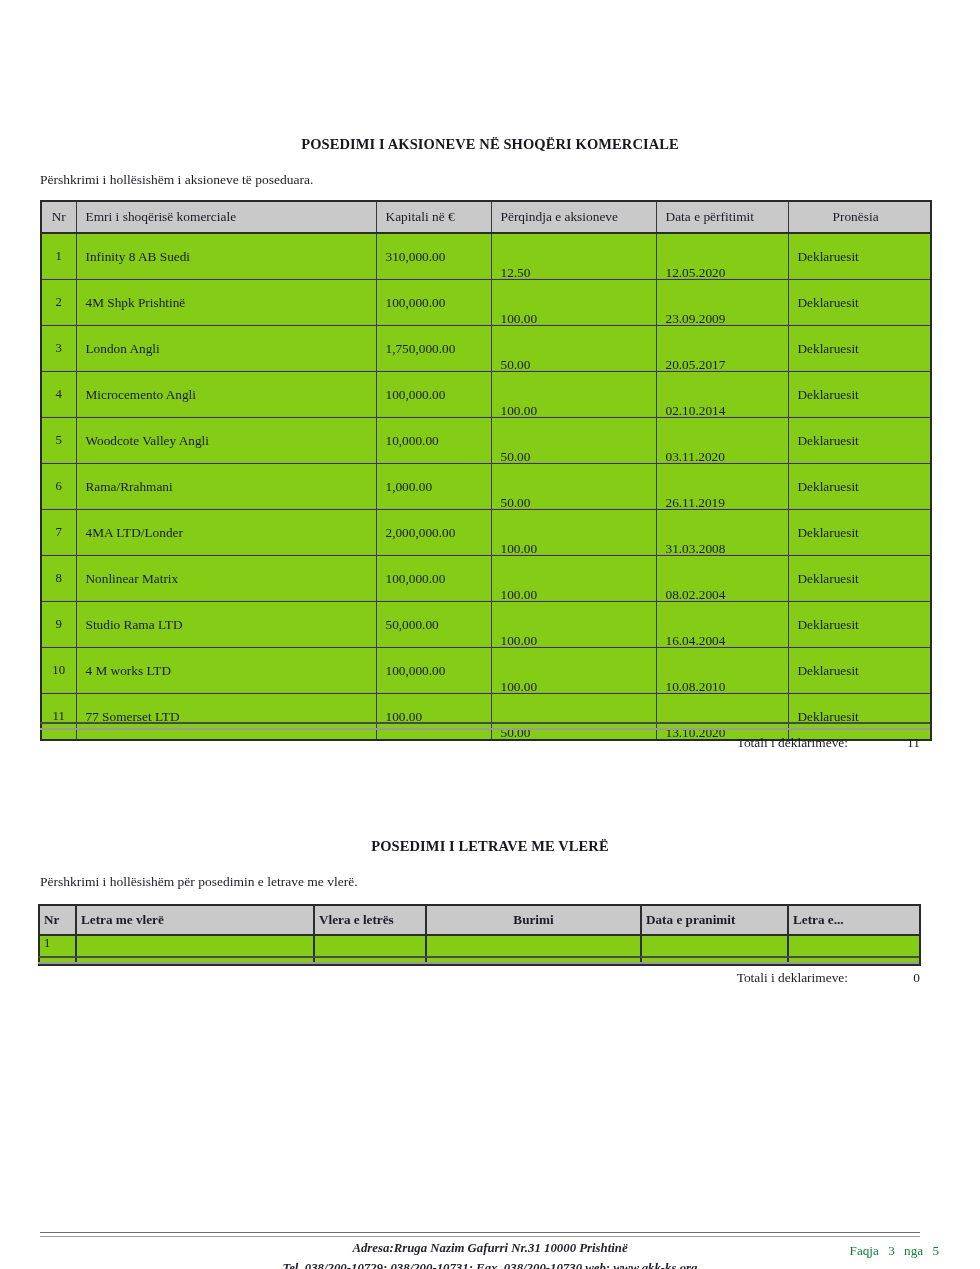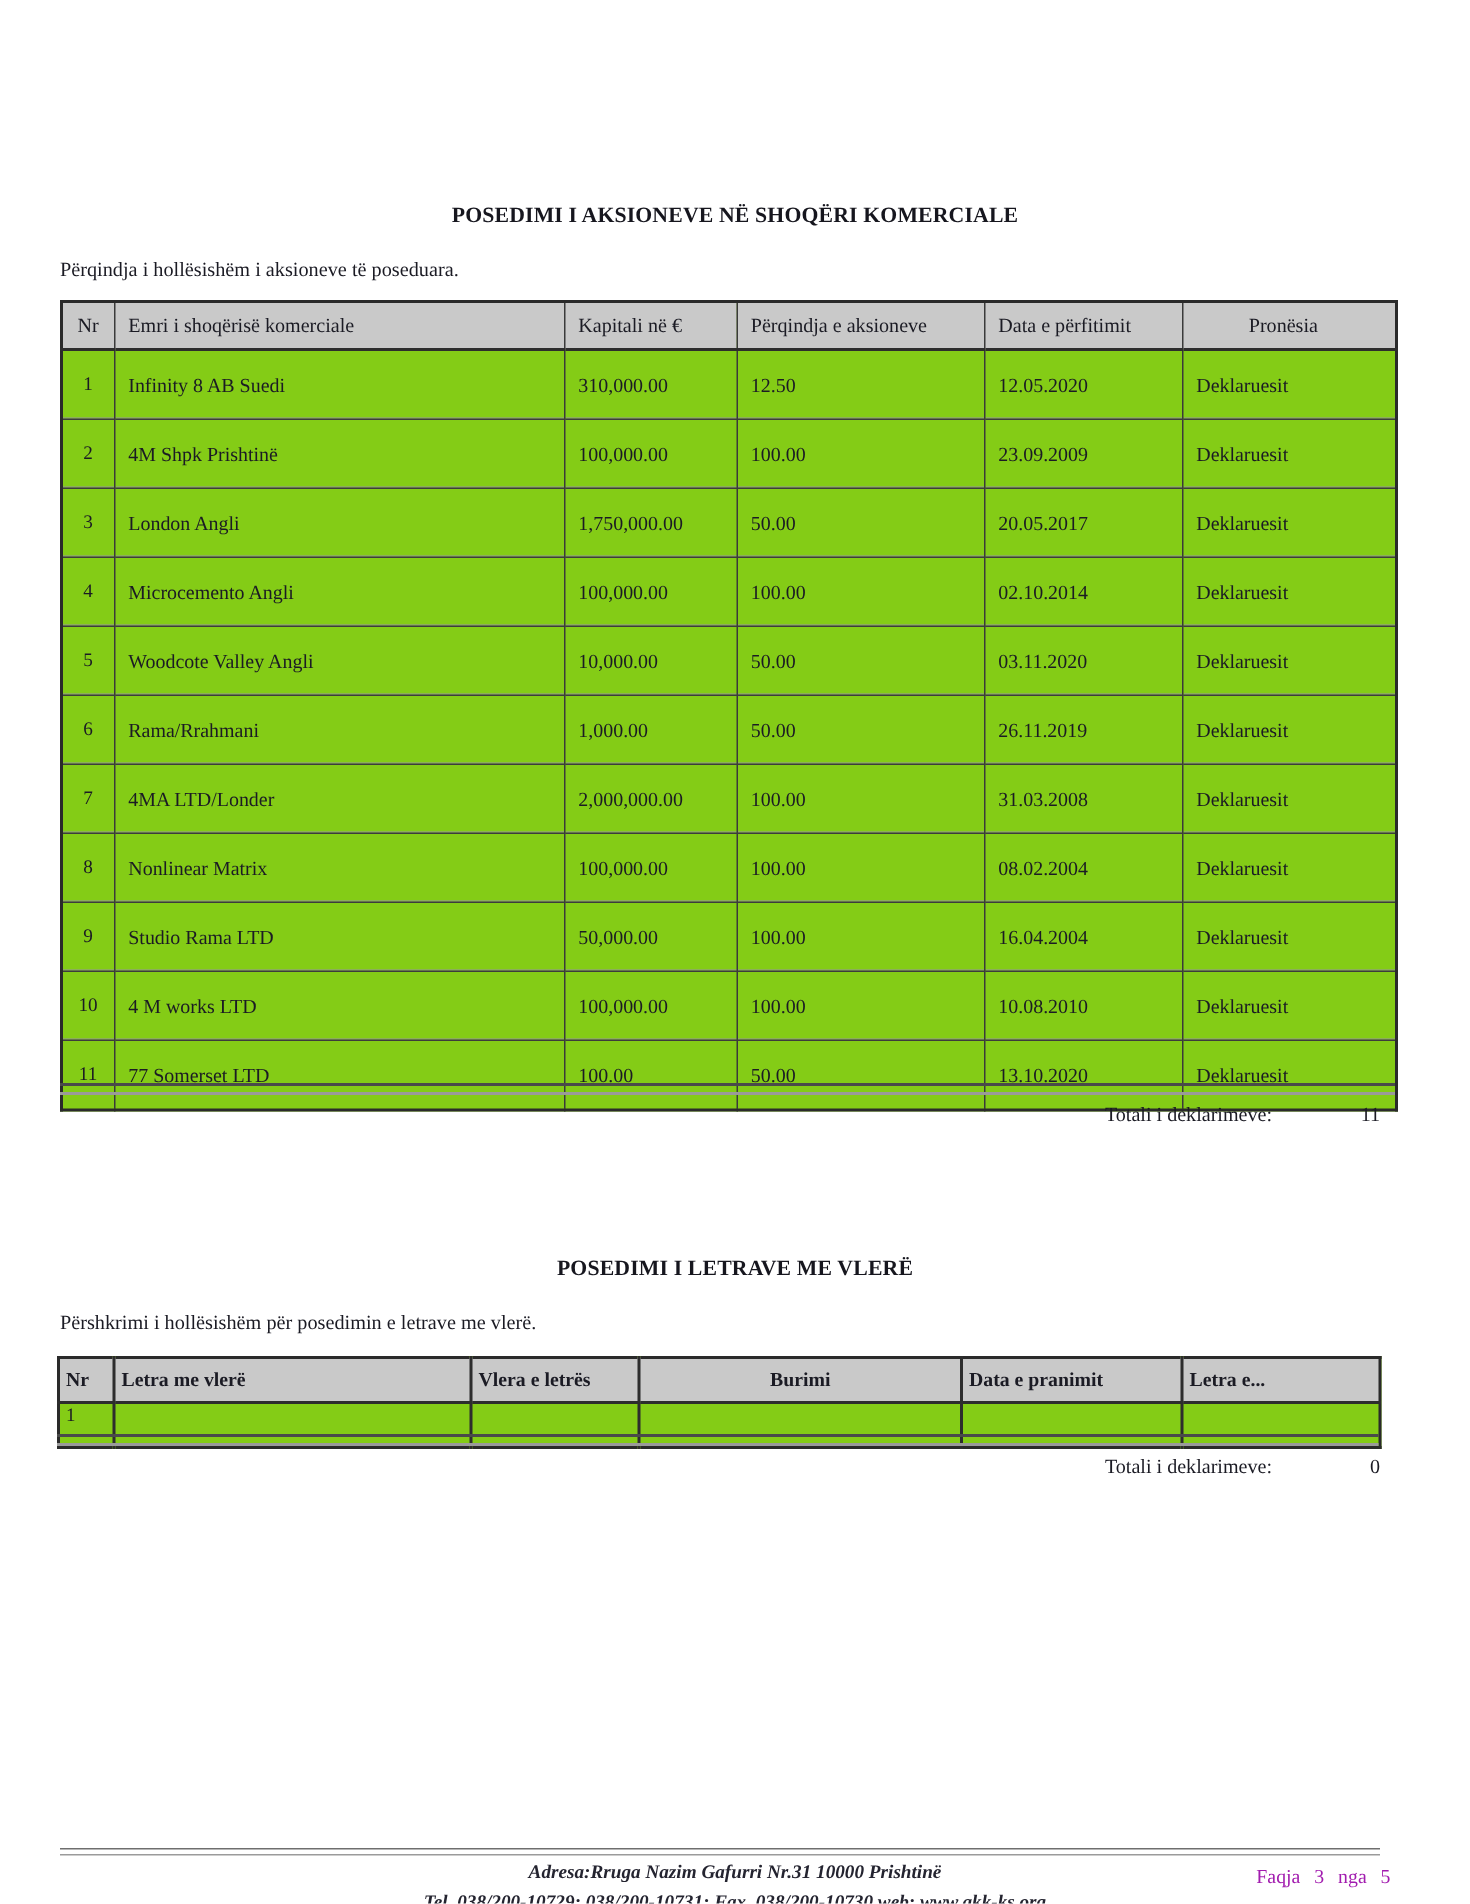--- a/index.html
+++ b/index.html
@@ -100,21 +100,21 @@
   #table-shares tbody tr:last-child td {
     border-bottom: none;
     box-shadow: none;
   }
   #table-shares tbody td.col-nr {
     text-align: center;
     padding-left: 0;
     font-size: 12.8px;
   }
   
-  .nudge-down { position: relative; top: 0; }
+  .nudge-down { position: relative; top: 16px; }
 
   
   #table-securities {
     left: 38px;
     top: 872px;
     width: 881px;
     border: 2.5px solid #2a2a2a;
   }
   #table-securities thead th {
     height: 28px;
@@ -188,36 +188,36 @@
     text-align: center;
     font-style: italic;
     font-weight: bold;
     font-size: 12.8px;
     color: #242430;
   }
   #footer-addr-1 { top: 1209px; }
   #footer-addr-2 { top: 1229px; }
   #footer-page {
     position: absolute;
-    right: 50px;
+    right: 38px;
     top: 1211px;
     font-size: 13.2px;
-    color: #a21caf;
+    color: #15803d;
     white-space: nowrap;
   }
   #footer-page span { margin: 0 3px; }
 </style>
 </head>
 <body>
 
 <div class="page">
 
   <div class="doc-title" id="title-shares">POSEDIMI I AKSIONEVE NË SHOQËRI KOMERCIALE</div>
 
-  <div class="intro-line" id="intro-shares">Përqindja i hollësishëm i aksioneve të poseduara.</div>
+  <div class="intro-line" id="intro-shares">Përshkrimi i hollësishëm i aksioneve të poseduara.</div>
 
   <table class="tbl" id="table-shares">
     <colgroup>
       <col style="width:35px">
       <col style="width:300px">
       <col style="width:115px">
       <col style="width:165px">
       <col style="width:132px">
       <col style="width:143px">
     </colgroup>

